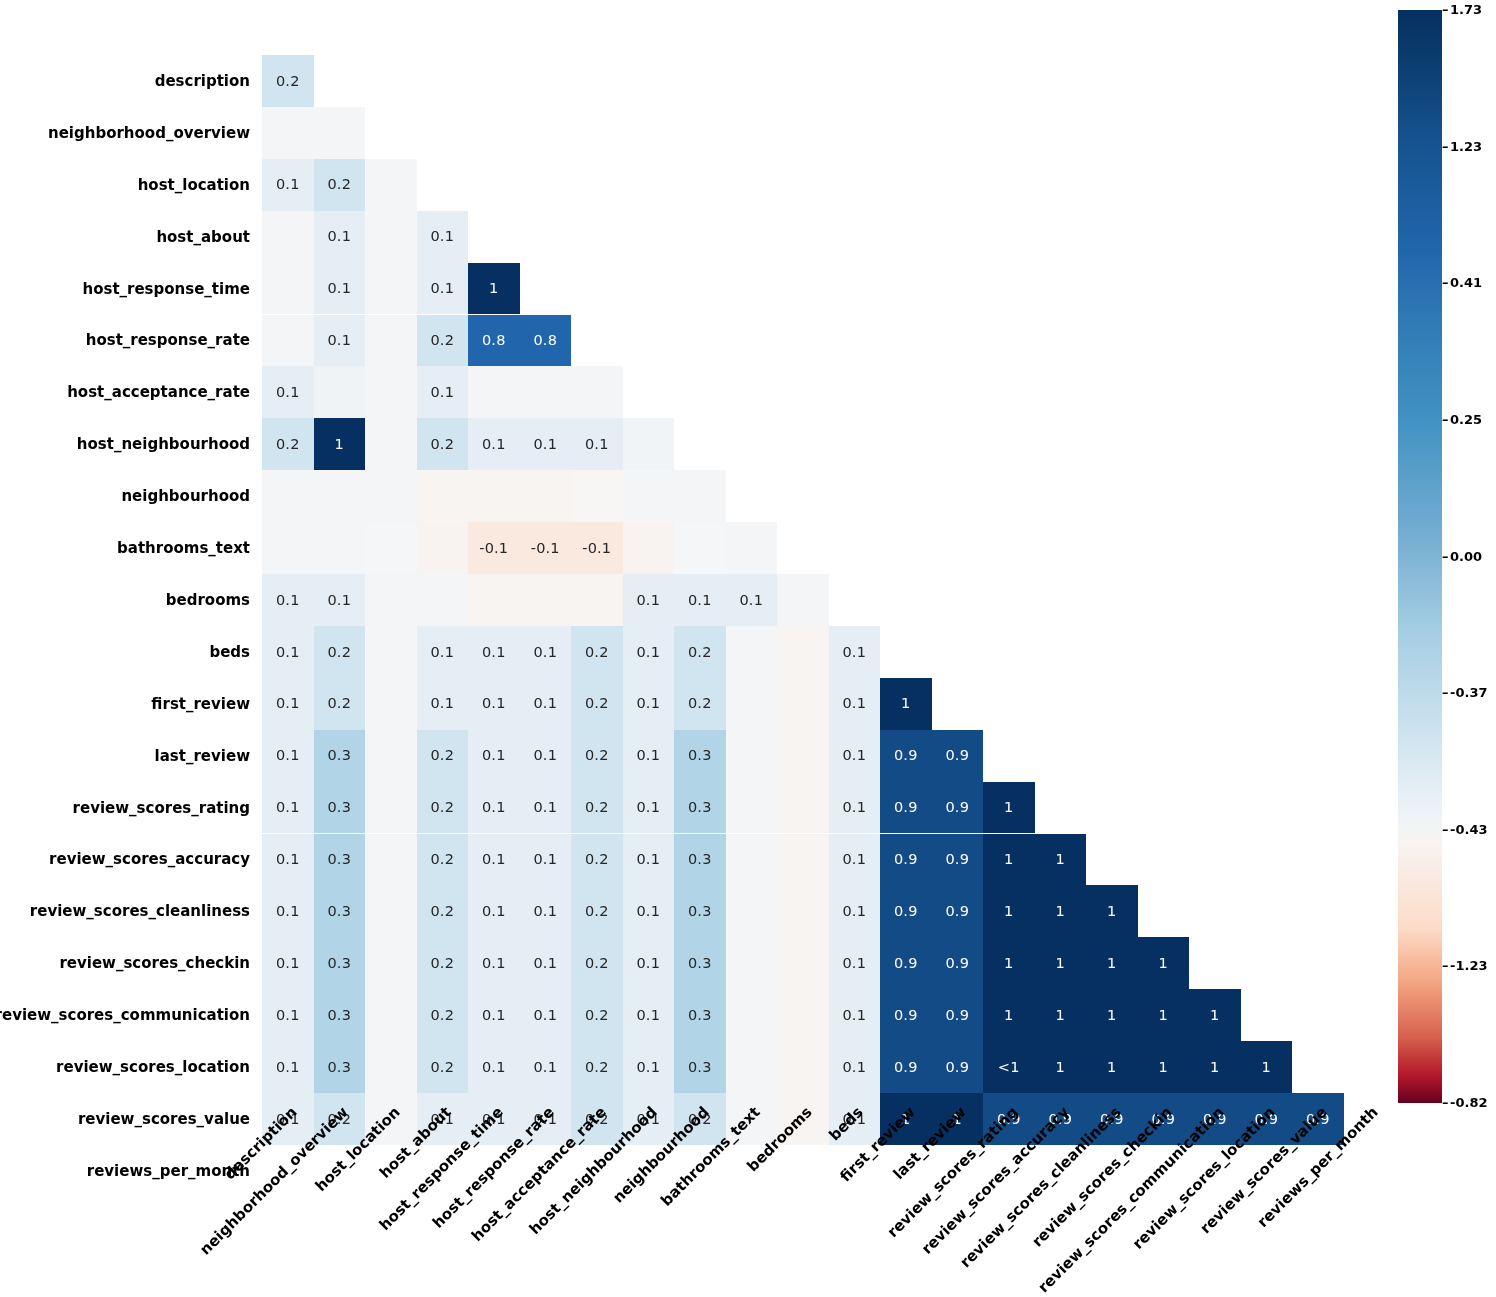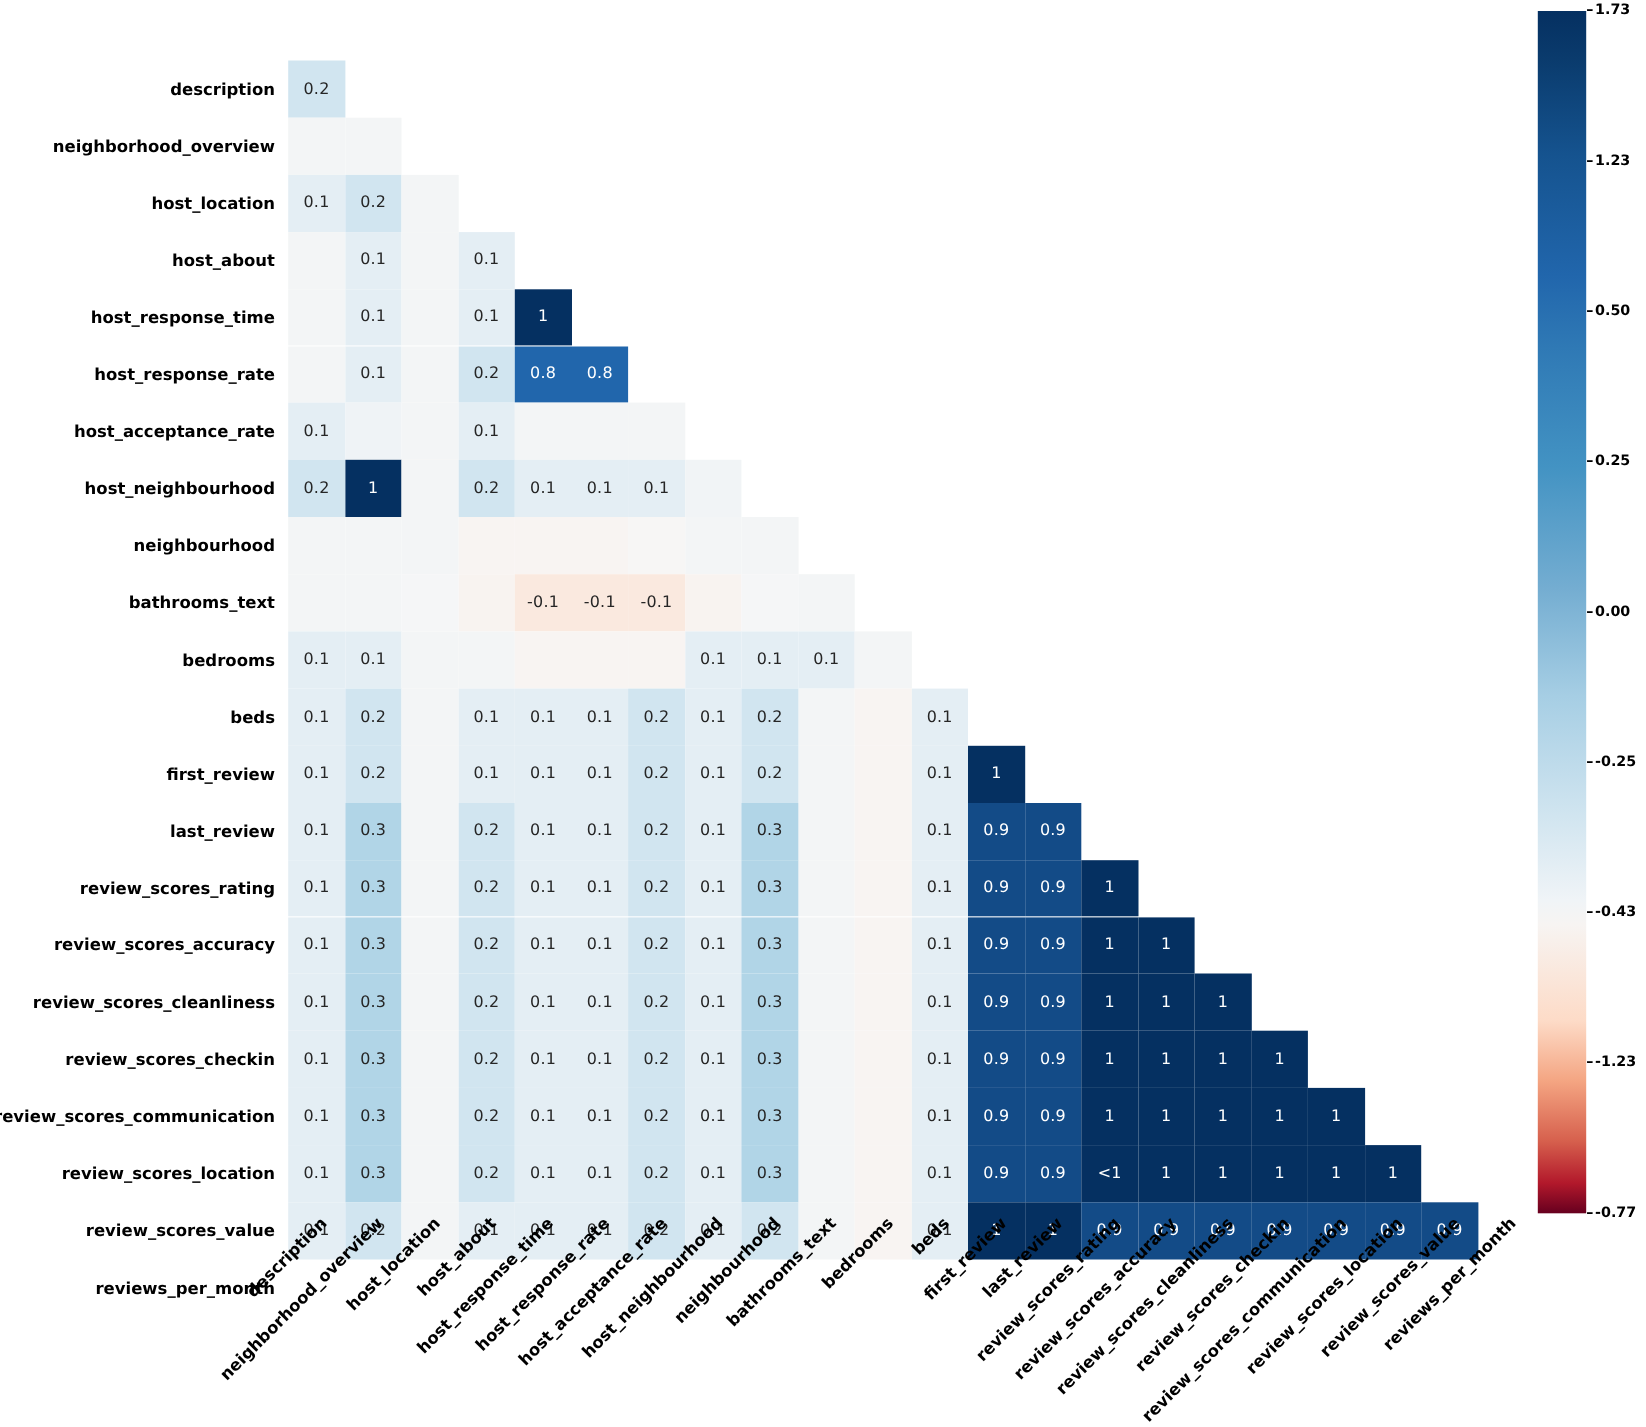--- a/index.html
+++ b/index.html
@@ -379,22 +379,22 @@
       <div class="xlab" style="left: 814.75px; width: 400px;">review_scores_communication</div>
       <div class="xlab" style="left: 866.25px; width: 400px;">review_scores_location</div>
       <div class="xlab" style="left: 917.75px; width: 400px;">review_scores_value</div>
       <div class="xlab" style="left: 969.25px; width: 400px;">reviews_per_month</div>
     </div>
 
   <div id="cbar"></div>
   <div id="cbticks">
       <div class="cbtick" style="top: 3px;"><span class="dash">–</span><span>1.73</span></div>
       <div class="cbtick" style="top: 139.625px;"><span class="dash">–</span><span>1.23</span></div>
-      <div class="cbtick" style="top: 276.25px;"><span class="dash">–</span><span>0.50</span></div>
+      <div class="cbtick" style="top: 276.25px;"><span class="dash">–</span><span>0.41</span></div>
       <div class="cbtick" style="top: 412.875px;"><span class="dash">–</span><span>0.25</span></div>
       <div class="cbtick" style="top: 549.5px;"><span class="dash">–</span><span>0.00</span></div>
-      <div class="cbtick" style="top: 686.125px;"><span class="dash">–</span><span>-0.25</span></div>
+      <div class="cbtick" style="top: 686.125px;"><span class="dash">–</span><span>-0.37</span></div>
       <div class="cbtick" style="top: 822.75px;"><span class="dash">–</span><span>-0.43</span></div>
       <div class="cbtick" style="top: 959.375px;"><span class="dash">–</span><span>-1.23</span></div>
-      <div class="cbtick" style="top: 1096px;"><span class="dash">–</span><span>-0.77</span></div>
+      <div class="cbtick" style="top: 1096px;"><span class="dash">–</span><span>-0.82</span></div>
     </div>
 
 </div>
 
 </body></html>

